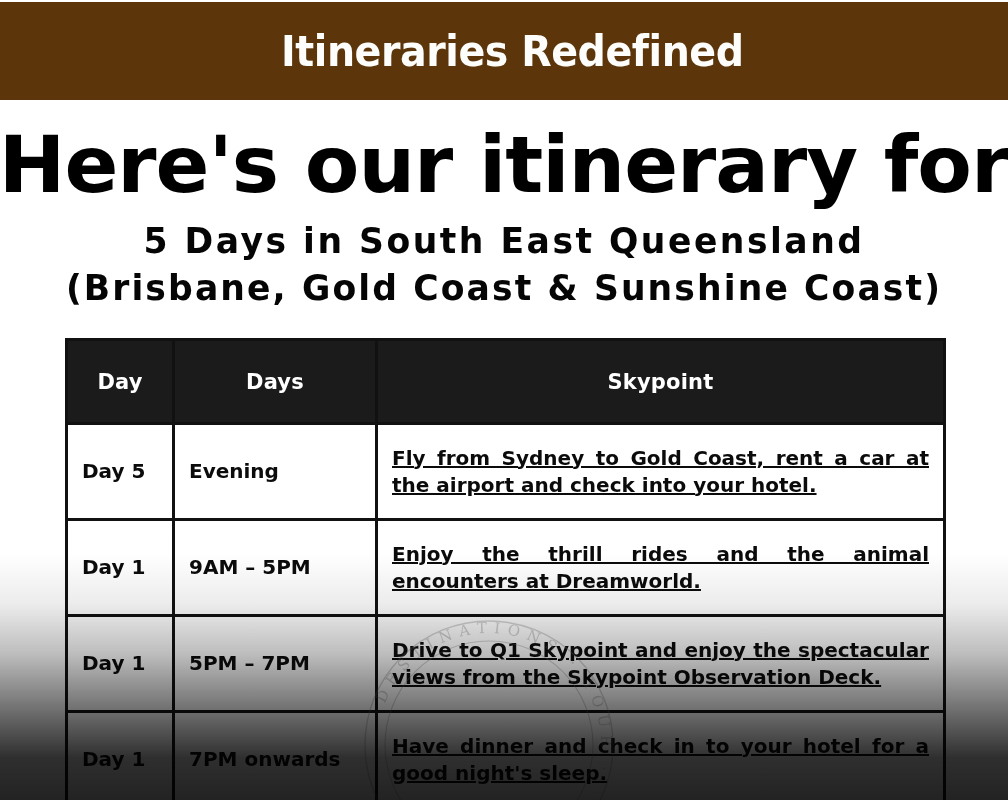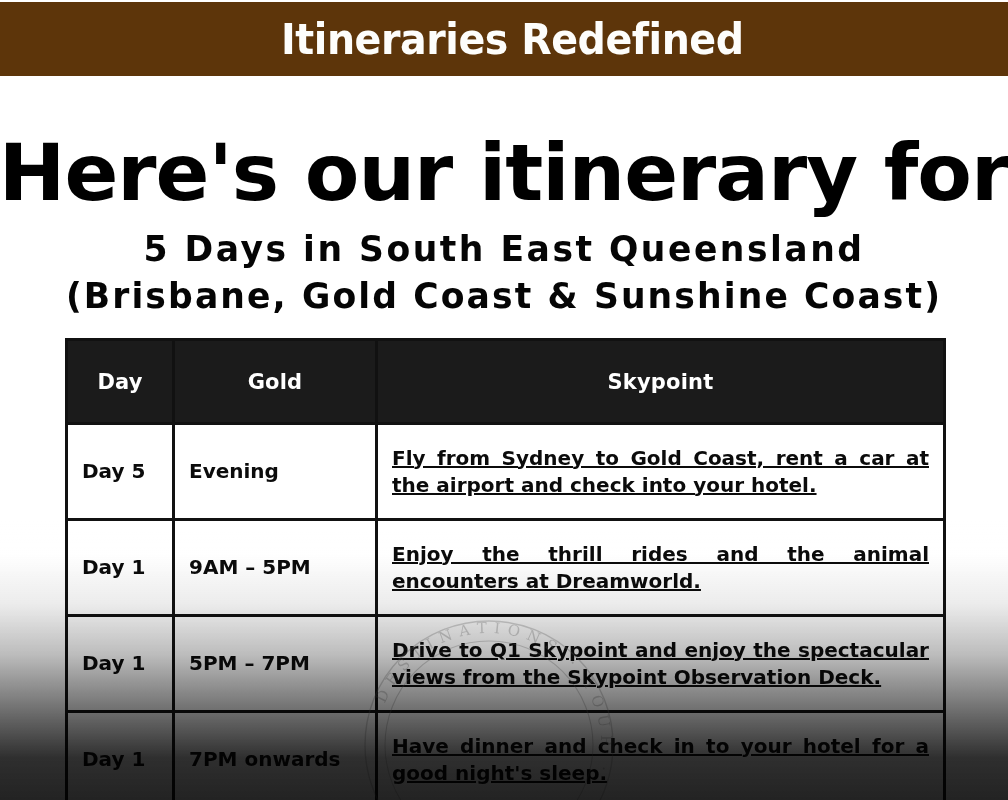--- a/index.html
+++ b/index.html
@@ -19,42 +19,42 @@
     background: #ffffff;
     overflow: hidden;
   }
 
   
   #banner {
     position: absolute;
     left: 0;
     top: 2px;
     width: 1008px;
-    height: 74px;
+    height: 98px;
     background: #5d350a;
     display: flex;
     align-items: center;
     justify-content: center;
     padding-left: 16px;
   }
   #banner-title {
     color: #fdfdfb;
     font-family: "DejaVu Sans", sans-serif;
     font-size: 43px;
     font-weight: bold;
     letter-spacing: -0.5px;
     transform: scaleX(0.92);
     white-space: nowrap;
   }
 
   
   #headline-area {
     position: absolute;
     left: 0;
-    top: 116px;
+    top: 108px;
     width: 1008px;
     text-align: center;
   }
   #headline {
     font-family: "DejaVu Sans", sans-serif;
     font-size: 78px;
     font-weight: bold;
     color: #000000;
     line-height: 1.0;
     margin-top: 18px;
@@ -185,21 +185,21 @@
 
   <table id="itinerary-table">
     <colgroup>
       <col style="width:107px">
       <col style="width:203px">
       <col style="width:568px">
     </colgroup>
     <thead>
       <tr>
         <th class="col-day">Day</th>
-        <th class="col-time">Gold</th>
+        <th class="col-time">Days</th>
         <th class="col-activity">Skypoint</th>
       </tr>
     </thead>
     <tbody>
       <tr>
         <td class="cell-day">Day 5</td>
         <td class="cell-time">Evening</td>
         <td class="cell-activity">Fly from Sydney to Gold Coast, rent a car at the airport and check into your hotel.</td>
       </tr>
       <tr>

